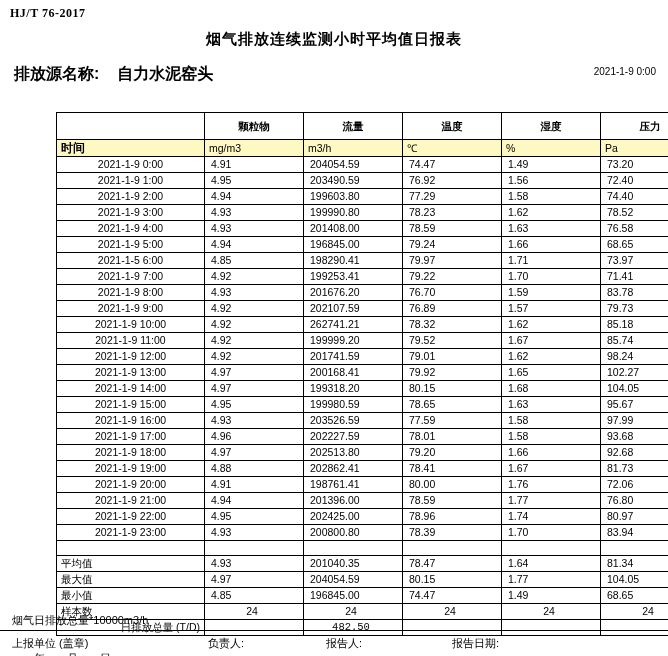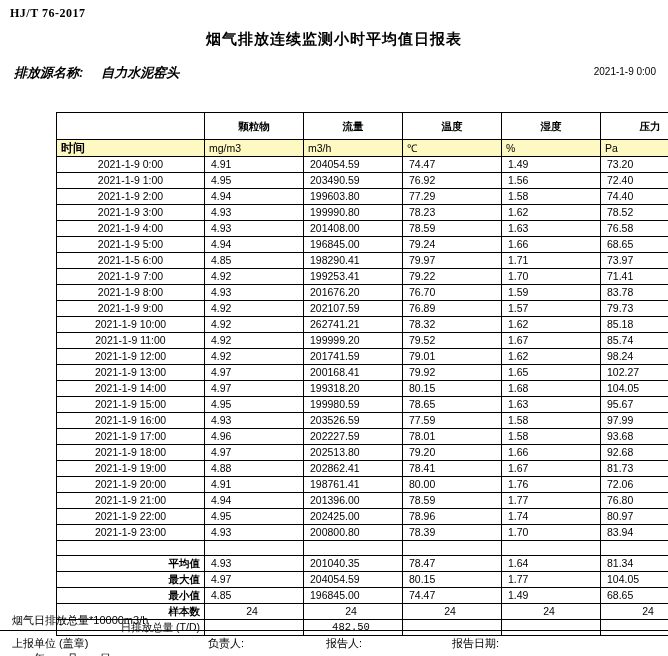--- a/index.html
+++ b/index.html
@@ -38,23 +38,22 @@
     width: 668px;
     text-align: center;
     font-size: 15px;
     font-weight: bold;
     letter-spacing: 1px;
   }
   .src-row {
     position: absolute;
     left: 14px;
     top: 64px;
-    font-size: 13px;
-    font-weight: bold;
-    font-style: italic;
+    font-size: 16px;
+    font-weight: bold;
   }
   .src-row .src-name {
     display: inline-block;
     margin-left: 18px;
     font-weight: bold;
   }
   .date-row {
     position: absolute;
     right: 12px;
     top: 66px;
@@ -102,22 +101,22 @@
   }
   .data-row td.val {
     text-align: left;
     padding-left: 6px;
   }
   .spacer-row td {
     height: 14px !important;
     border: 1px solid #000000;
   }
   .summary-row td.label {
-    text-align: right;
-    font-weight: bold;
+    text-align: left;
+    font-weight: normal;
   }
   .summary-row td.val {
     text-align: left;
     padding-left: 6px;
   }
   .total-row td.label {
     text-align: right;
     padding-left: 8px;
   }
   .total-row td.val {

